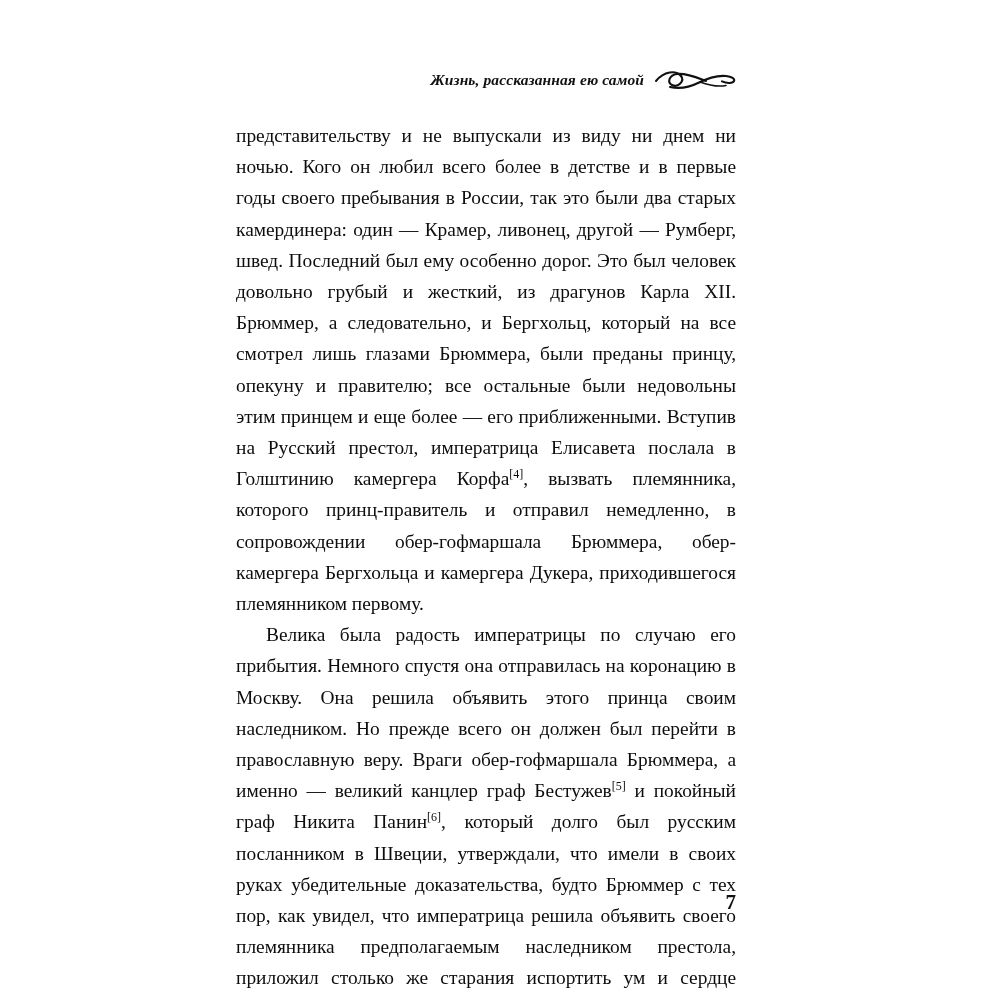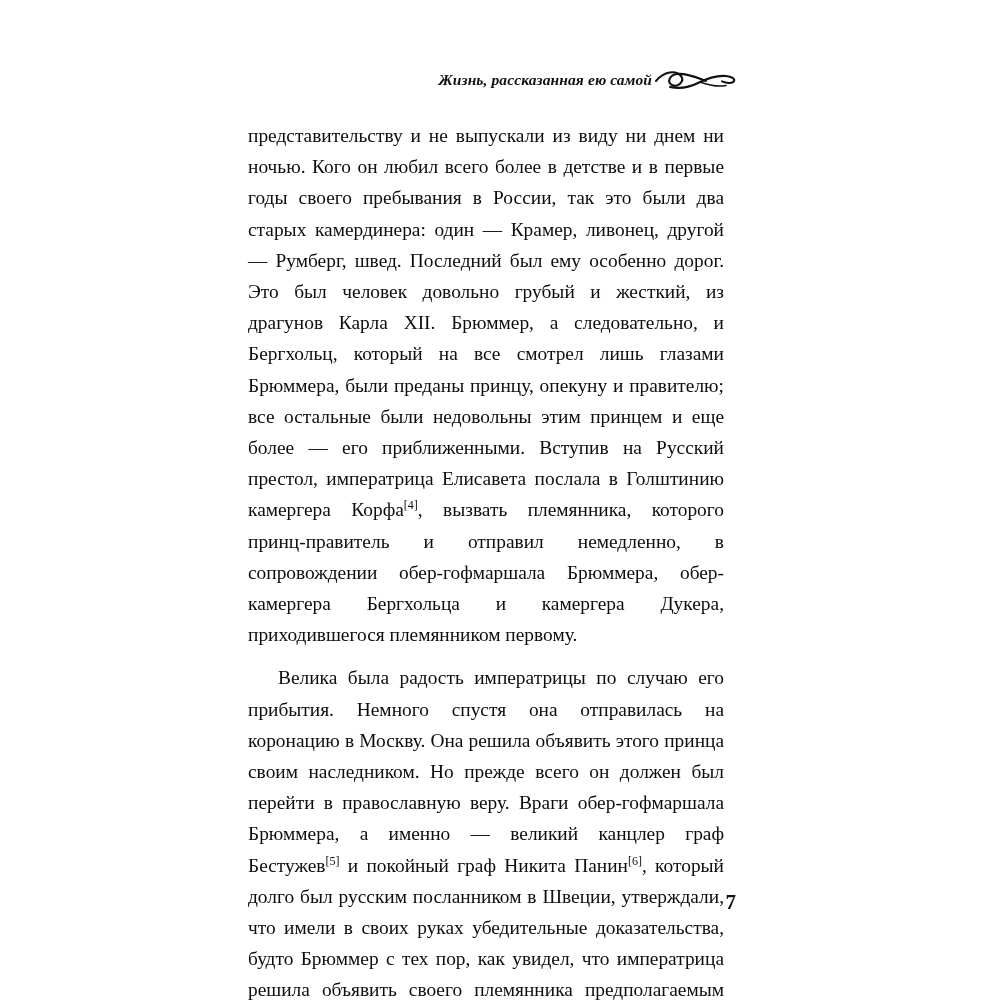--- a/index.html
+++ b/index.html
@@ -24,21 +24,21 @@
     position: absolute;
     left: 236px;
     top: 60px;
     width: 500px;
   }
   
   .running-head {
     display: flex;
     align-items: center;
     justify-content: flex-end;
-    gap: 2px;
+    gap: 10px;
     height: 40px;
     margin-bottom: 20px;
   }
   .running-head-text {
     font-family: "Liberation Serif", serif;
     font-style: italic;
     font-weight: bold;
     font-size: 15.5px;
     letter-spacing: 0.1px;
     color: #111111;
@@ -54,21 +54,21 @@
   .body-text {
     font-size: 19.4px;
     line-height: 31.2px;
     text-align: justify;
     text-justify: inter-word;
     color: #0d0d0d;
     -webkit-hyphens: none;
     hyphens: none;
   }
   .body-text p {
-    margin: 12px;
+    margin: 0;
   }
   .body-text p.indent {
     text-indent: 30px;
   }
   .fnref {
     font-size: 0.62em;
     vertical-align: super;
     line-height: 0;
   }
   

